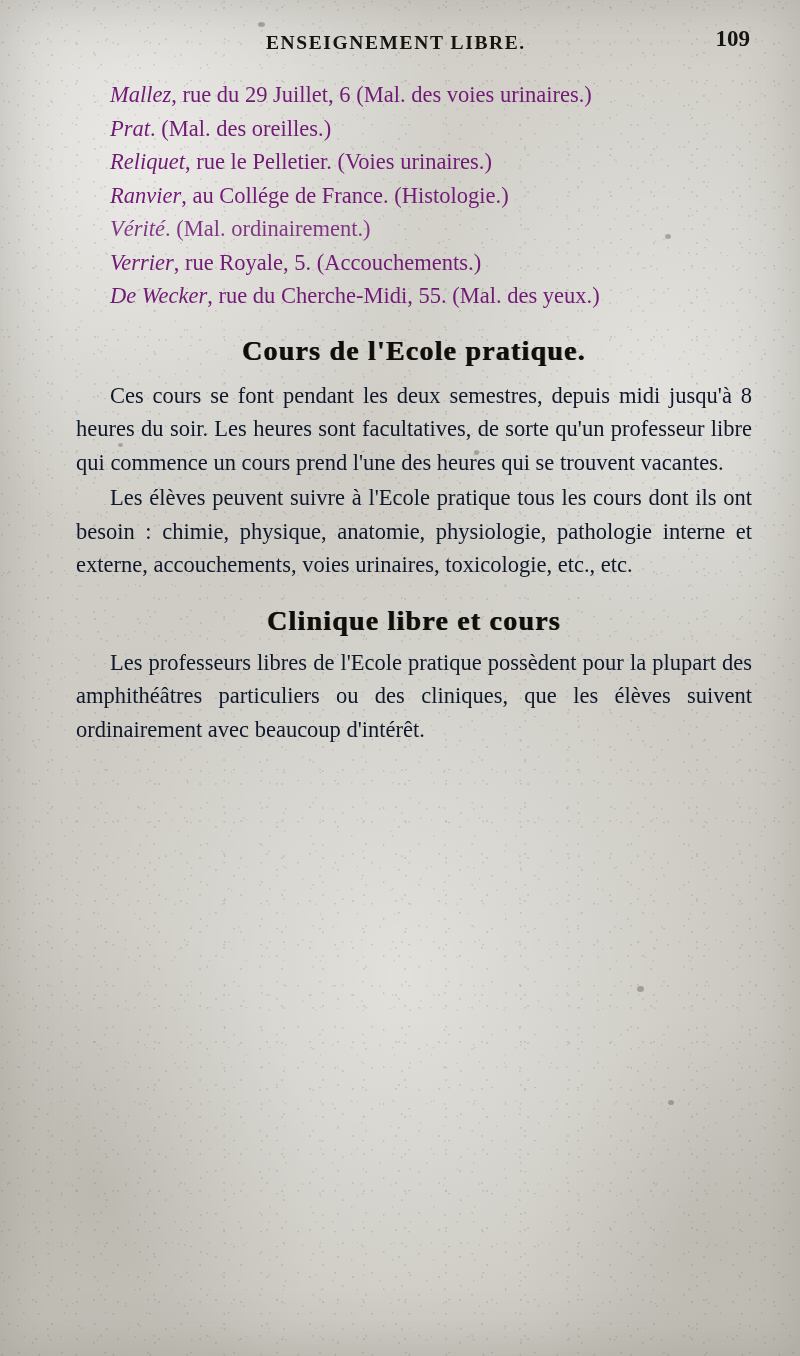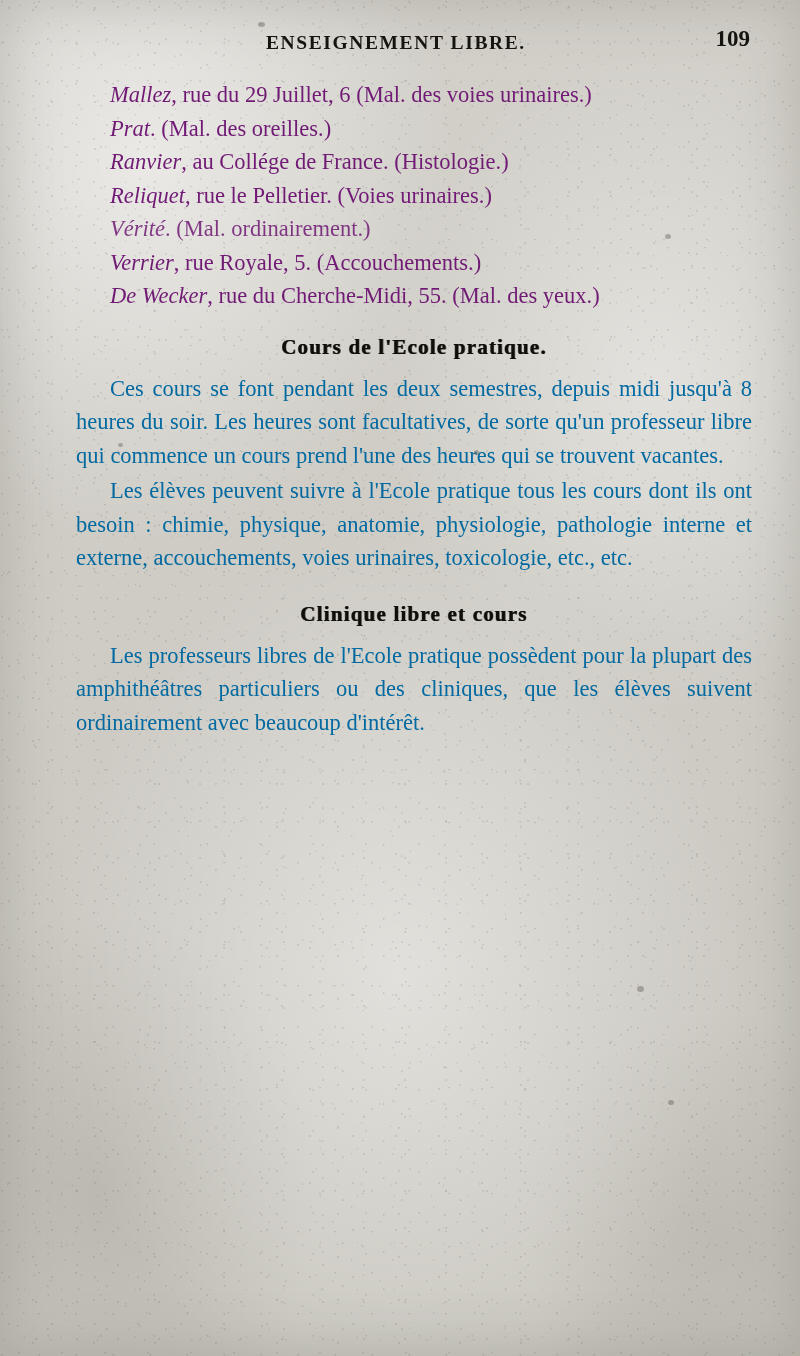--- a/index.html
+++ b/index.html
@@ -101,41 +101,41 @@
     color: #701a75;
   }
   .entry .nm {
     font-style: italic;
   }
 
   .section-head {
     text-align: center;
     font-family: "Liberation Serif", serif;
     font-weight: bold;
-    font-size: 21px;
+    font-size: 28px;
     letter-spacing: 1.2px;
     margin: 22px 0 12px 0;
     color: #100e0a;
     text-shadow: 0.6px 0 0 rgba(20,18,12,0.65), -0.5px 0 0 rgba(20,18,12,0.45);
   }
   .section-head.two-line {
     line-height: 34px;
     margin-bottom: 8px;
   }
   .section-head .ln2 {
     display: block;
   }
 
   p.para {
     font-size: 22.5px;
     line-height: 33.5px;
     text-indent: 34px;
     text-align: justify;
     margin: 0;
-    color: #0369a1;
+    color: #0f172a;
   }
   p.para + p.para {
     margin-top: 2px;
   }
 
   
   .ink-light { opacity: 0.86; }
 
   .blot {
     position: absolute;
@@ -160,22 +160,22 @@
   <div class="content">
 
     <div class="header">
       <div class="running-title">ENSEIGNEMENT LIBRE.</div>
       <div class="folio">109</div>
     </div>
 
     <div class="entries">
       <p class="entry"><span class="nm">Mallez</span><span>, rue du 29 Juillet, 6  (Mal. des voies urinaires.)</span></p>
       <p class="entry"><span class="nm">Prat</span><span>. (Mal. des oreilles.)</span></p>
+      <p class="entry"><span class="nm">Reliquet</span><span>, rue le Pelletier. (Voies urinaires.)</span></p>
       <p class="entry"><span class="nm">Ranvier</span><span>, au Collége de France. (Histologie.)</span></p>
-      <p class="entry"><span class="nm">Reliquet</span><span>, rue le Pelletier. (Voies urinaires.)</span></p>
       <p class="entry ink-light"><span class="nm">Vérité</span><span>. (Mal. ordinairement.)</span></p>
       <p class="entry"><span class="nm">Verrier</span><span>, rue Royale, 5. (Accouchements.)</span></p>
       <p class="entry"><span class="nm">De Wecker</span><span>, rue du Cherche-Midi, 55. (Mal. des yeux.)</span></p>
     </div>
 
     <h2 class="section-head">Cours de l'Ecole pratique.</h2>
     <p class="para">Ces cours se font pendant les deux semestres, depuis midi jusqu'à 8 heures du soir. Les heures sont facultatives, de sorte qu'un professeur libre qui commence un cours prend l'une des heures qui se trouvent vacantes.</p>
     <p class="para">Les élèves peuvent suivre à l'Ecole pratique tous les cours dont ils ont besoin : chimie, physique, anatomie, physiologie, pathologie interne et externe, accouchements, voies urinaires, toxicologie, etc., etc.</p>
 
     <h2 class="section-head two-line">

